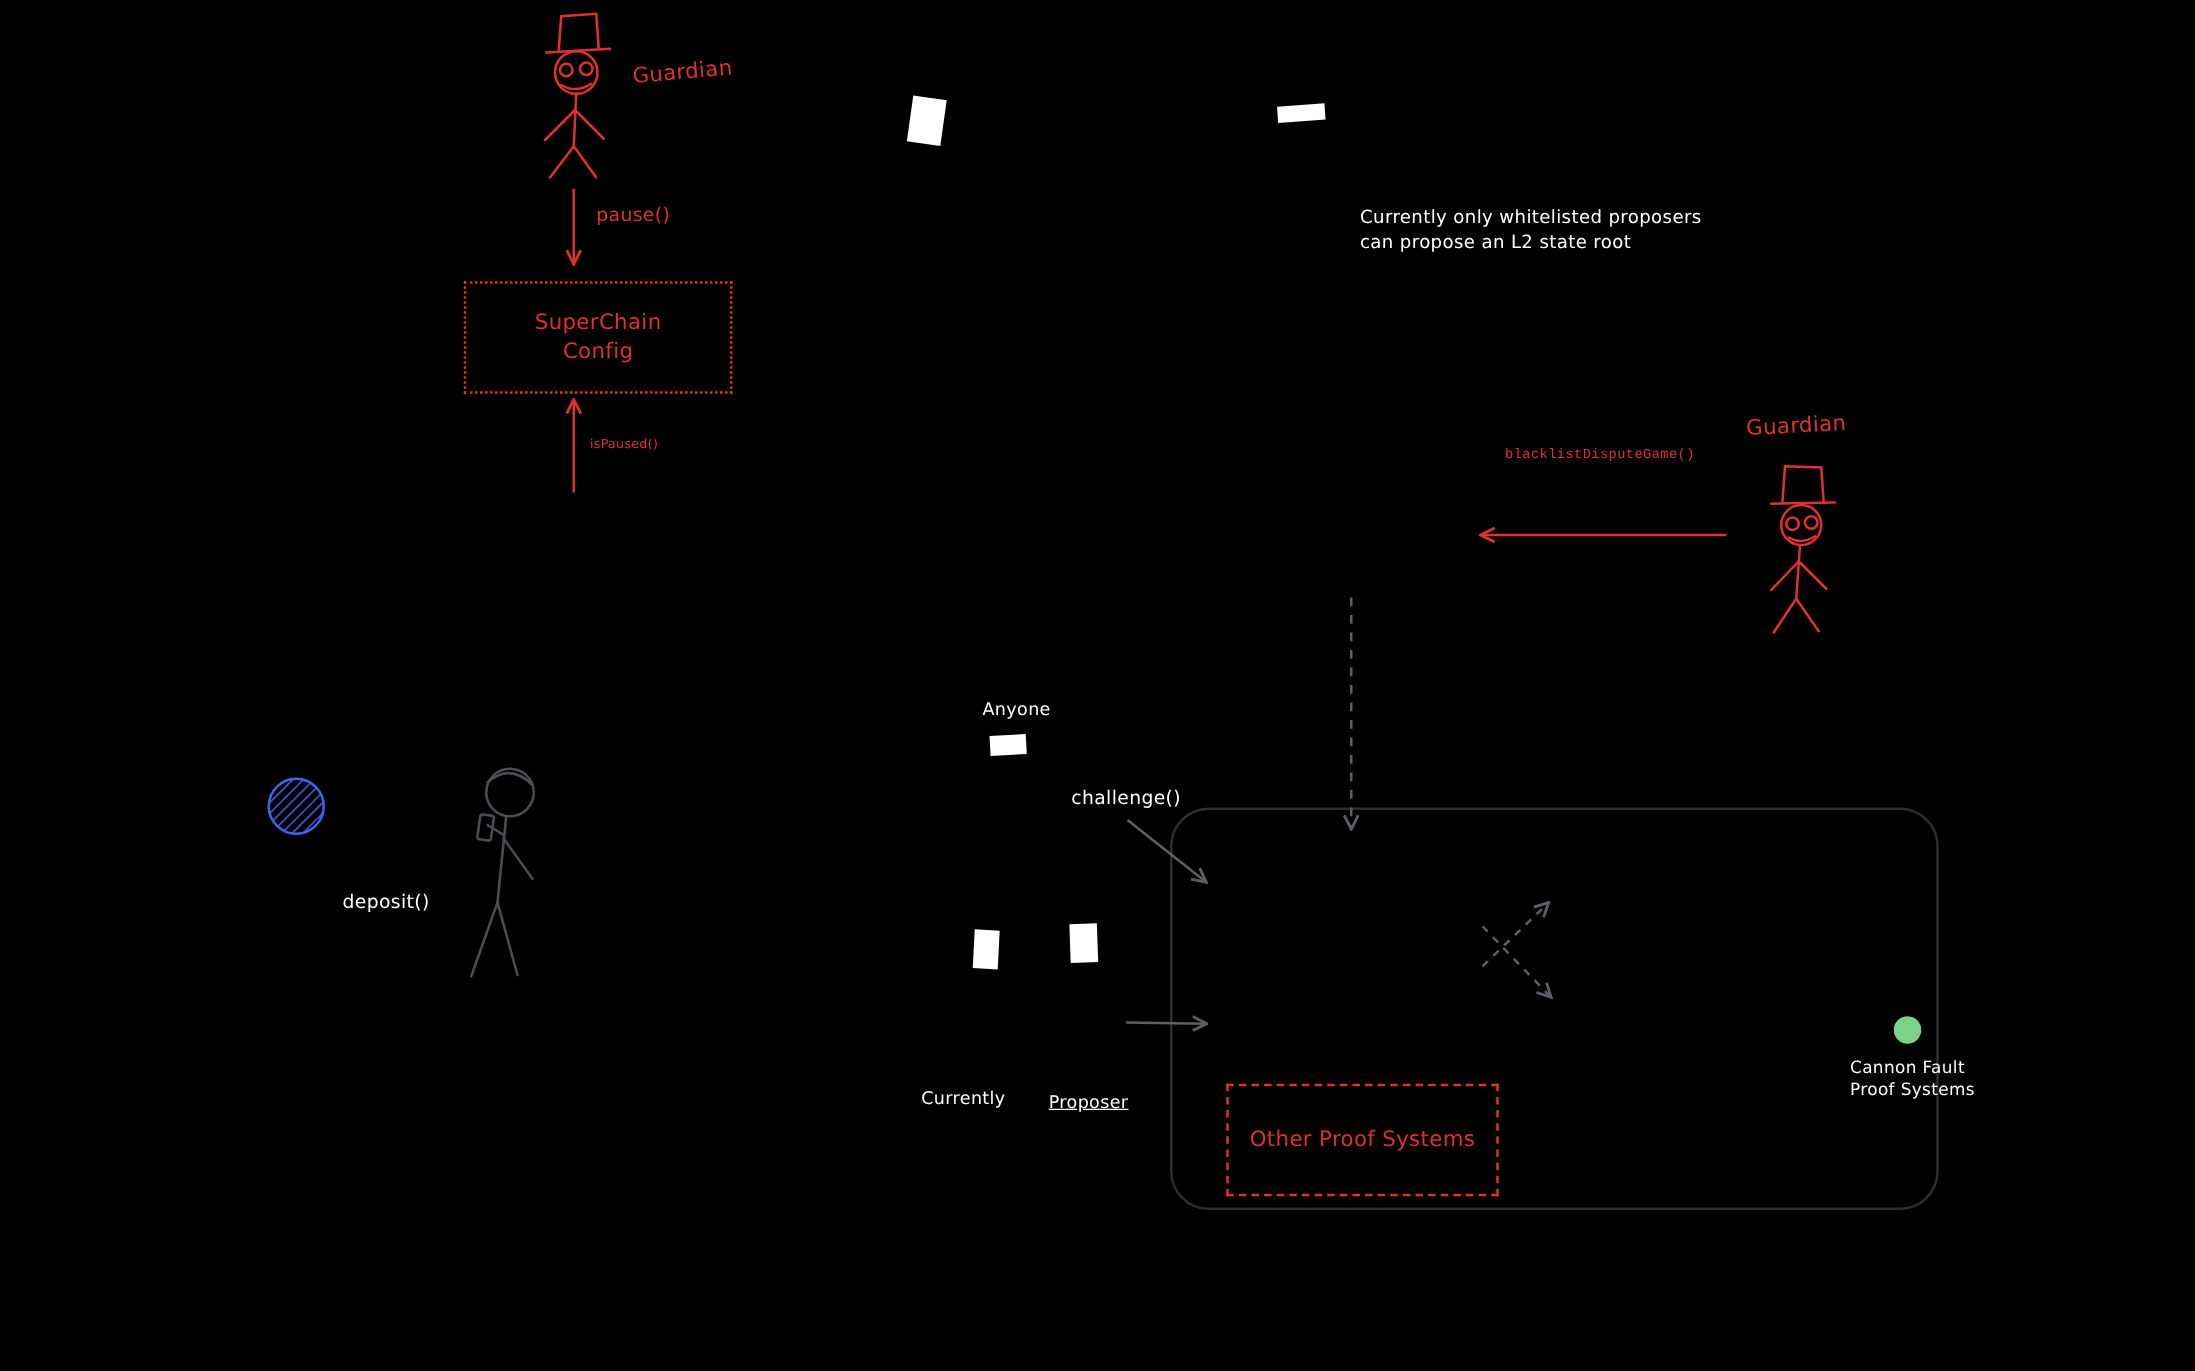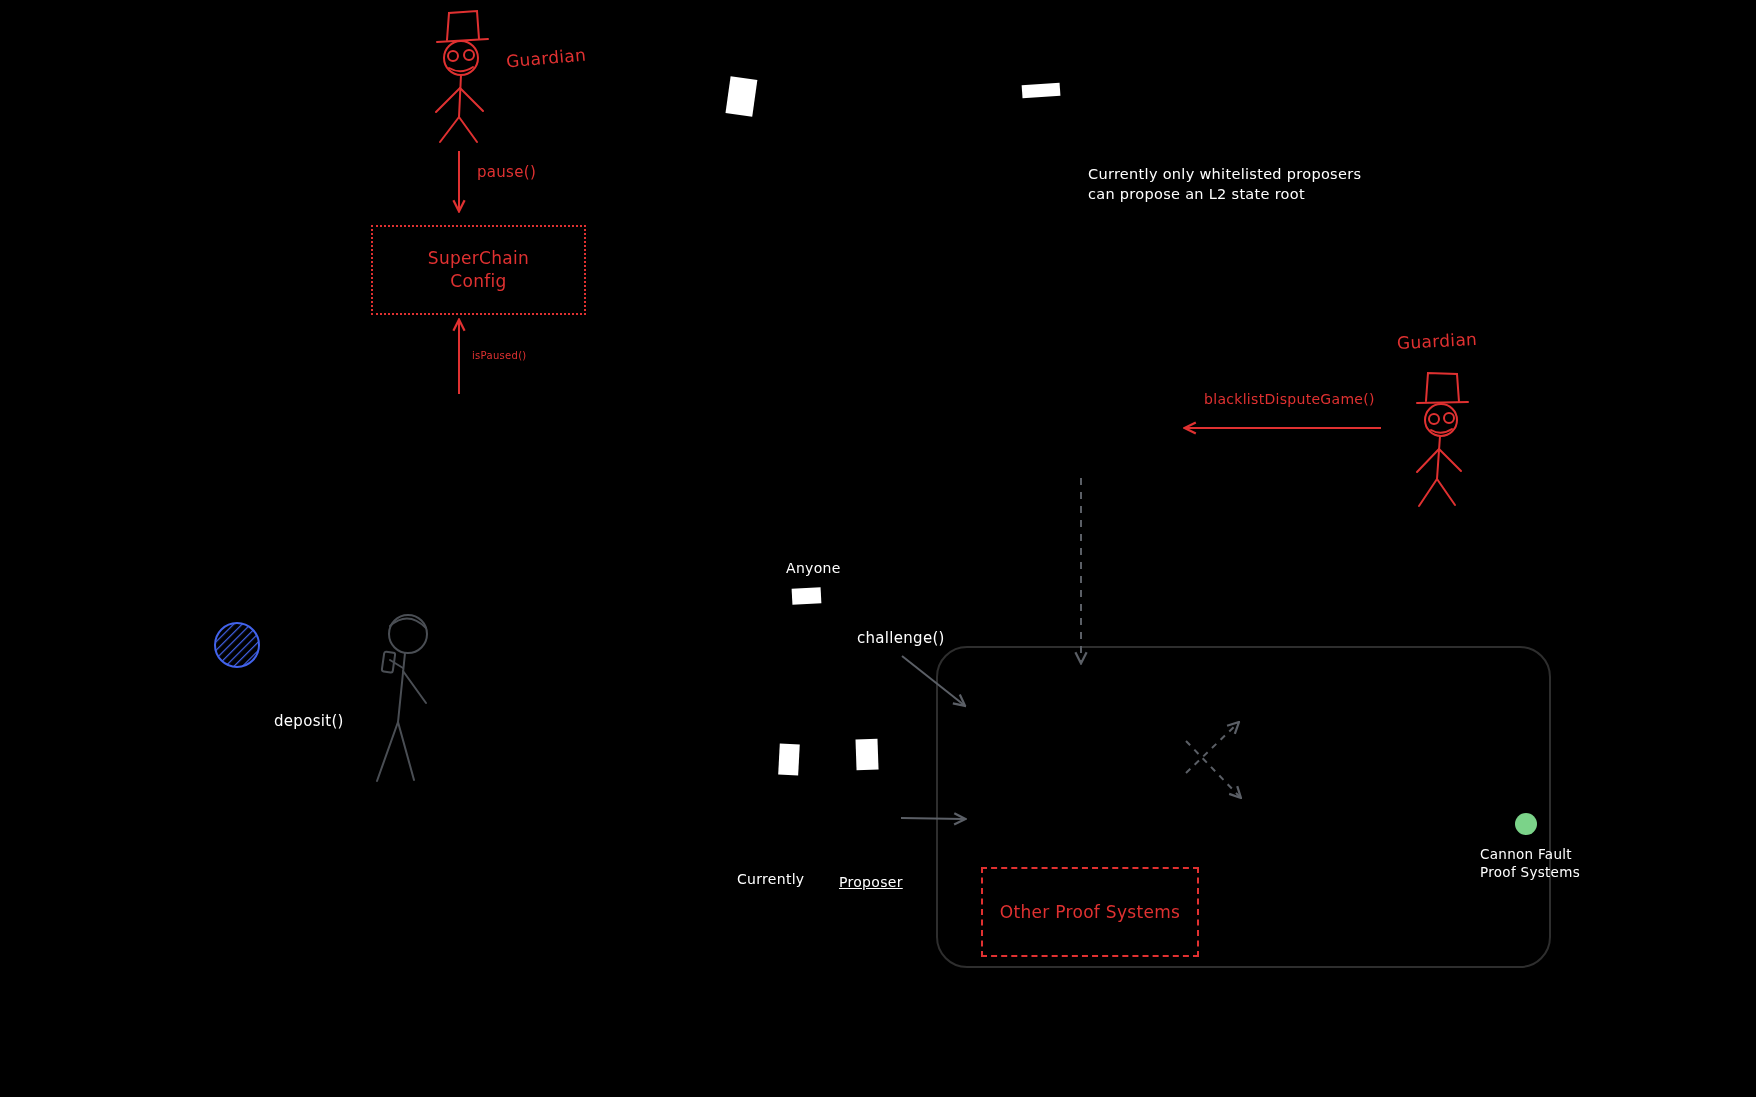--- a/index.html
+++ b/index.html
@@ -139,21 +139,21 @@
 
   <div class="label red" style="left:477px; top:162px; font-size:15px;">pause()</div>
 
   <div class="label red" style="left:472px; top:349px; font-size:10px;">isPaused()</div>
 
   <div class="label gray" style="left:1088px; top:165px; font-size:14.5px;">Currently only whitelisted proposers
 can propose an L2 state root</div>
 
   <div class="label red" style="left:1397px; top:330px; font-size:17px; transform:rotate(-3deg);">Guardian</div>
 
-  <div class="label red" style="left:1204px; top:390px; font-size:14px;">blacklistDisputeGame()</div>
+  <div class="label red" style="left:1204px; top:357px; font-size:11px;font-family:Liberation Mono, monospace;">blacklistDisputeGame()</div>
 
   <div class="label gray" style="left:786px; top:559px; font-size:14px;">Anyone</div>
 
   <div class="label gray" style="left:857px; top:628px; font-size:15px;">challenge()</div>
 
   <div class="label gray" style="left:274px; top:711px; font-size:15px;">deposit()</div>
 
   <div class="label gray" style="left:737px; top:870px; font-size:14px;">Currently</div>
 
   <div class="label gray" style="left:839px; top:873px; font-size:14px;text-decoration:underline;">Proposer</div>

